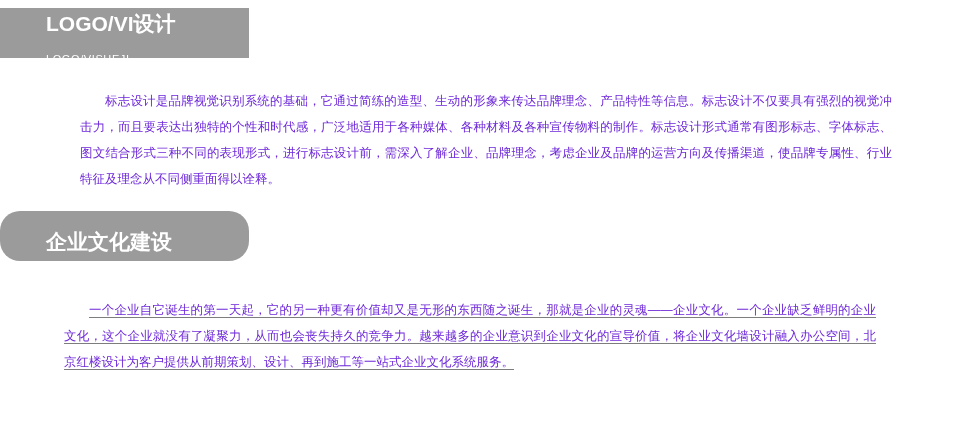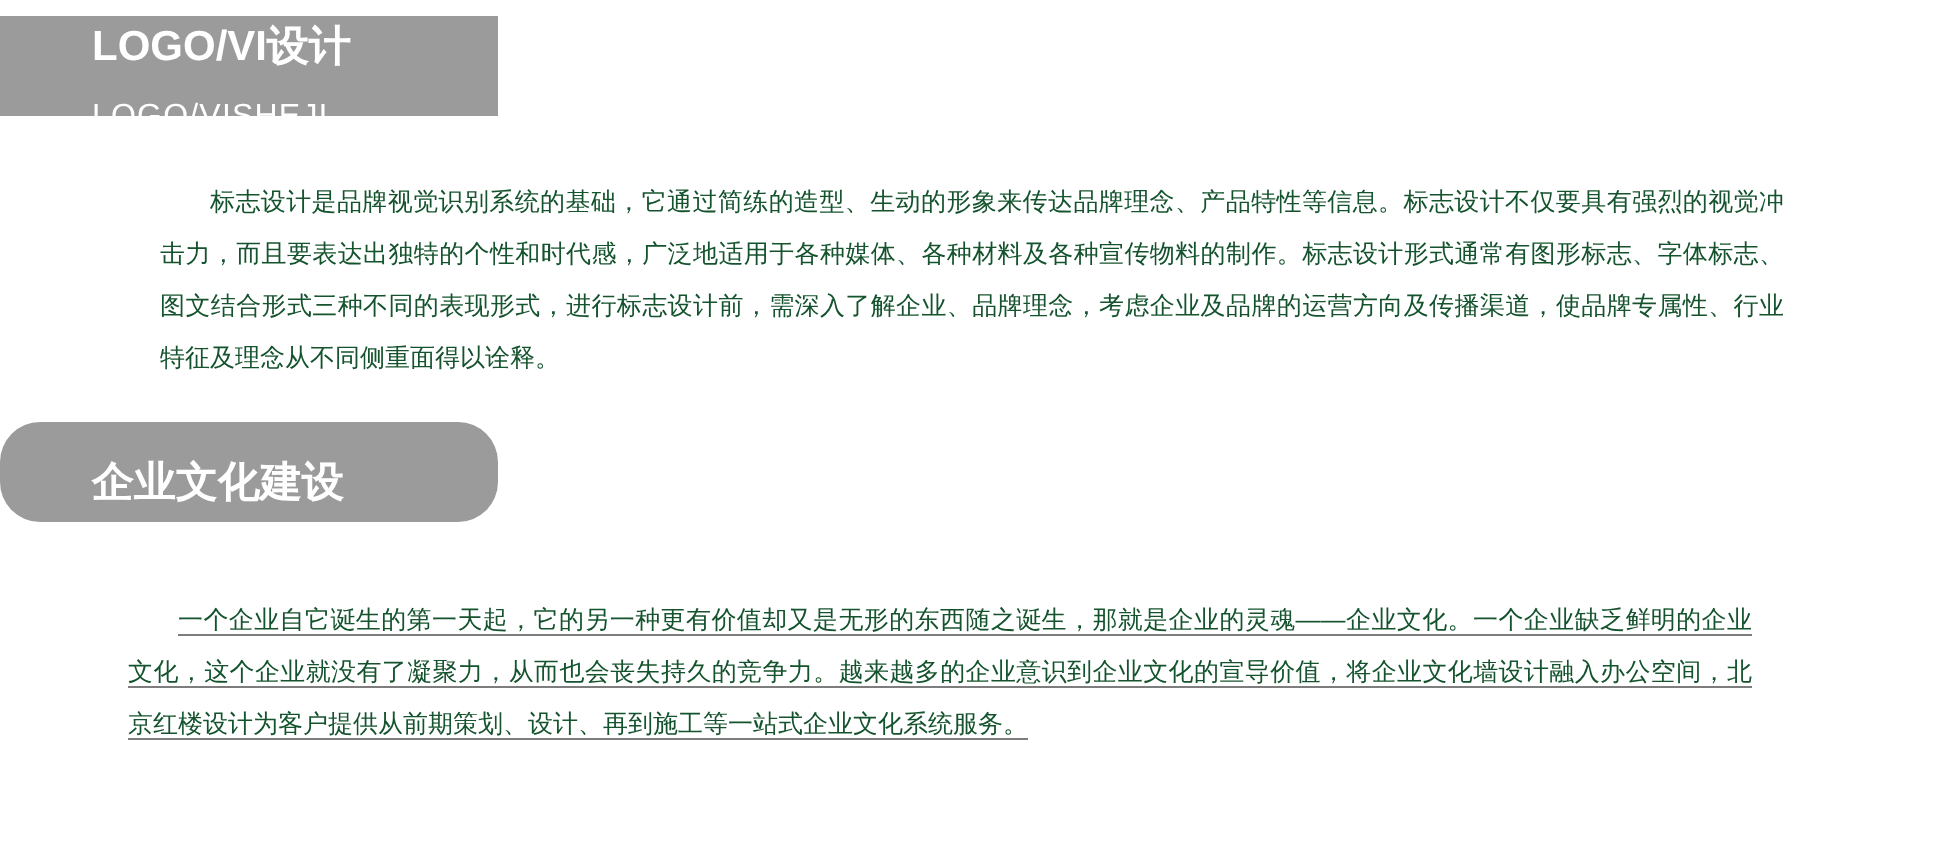--- a/index.html
+++ b/index.html
@@ -36,34 +36,34 @@
   }
   .banner .cn {
     font-size: 21px;
     font-weight: bold;
     line-height: 22px;
     letter-spacing: 0px;
     white-space: nowrap;
     margin-top: 12px;
   }
   .banner .en {
-    font-size: 16px;
+    font-size: 11px;
     line-height: 14px;
     letter-spacing: 0.6px;
     margin-top: 17px;
     white-space: nowrap;
   }
 
   #banner-logo { top: 8px; }
   #banner-culture { top: 211px; border-radius: 20px; }
 
   
   .para {
     position: absolute;
-    color: #14532d;
+    color: #6d28d9;
     font-size: 12.5px;
     line-height: 26px;
     text-align: justify;
     text-justify: inter-ideograph;
   }
   .para p {
     margin: 0;
     text-indent: 2em;
   }
   #para-logo {

